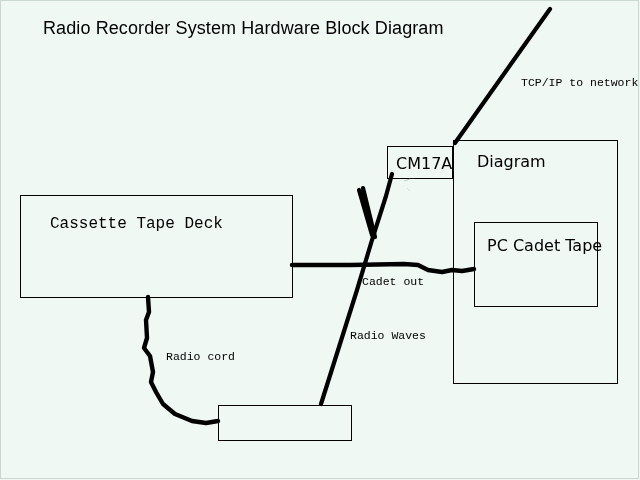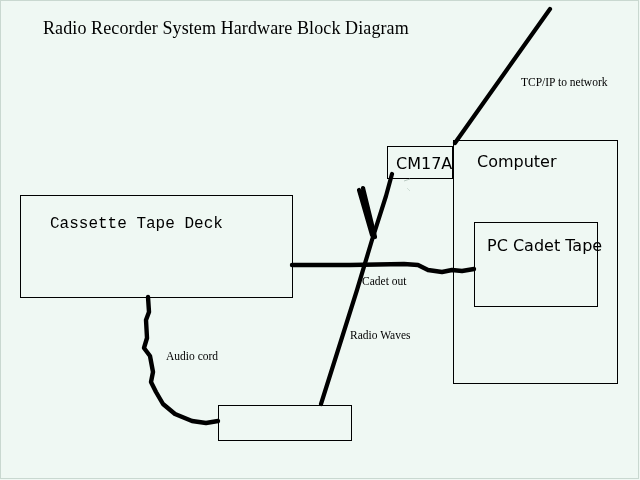--- a/index.html
+++ b/index.html
@@ -35,36 +35,36 @@
     position: absolute;
     left: 0;
     top: 0;
     width: 640px;
     height: 480px;
   }
   .diagram-title {
     position: absolute;
     left: 43px;
     top: 18px;
-    font-family: Liberation Serif, serif;
+    font-family: Liberation Sans, sans-serif;
     font-size: 18px;
     color: #000000;
     white-space: nowrap;
     letter-spacing: 0.1px;
   }
   .box-label {
     position: absolute;
     font-family: "DejaVu Sans", sans-serif;
     font-size: 16px;
     color: #000000;
     white-space: nowrap;
   }
   .edge-label {
     position: absolute;
-    font-family: Liberation Serif, serif;
+    font-family: Liberation Mono, monospace;
     font-size: 11.5px;
     color: #000000;
     white-space: nowrap;
   }
   .lbl-cassette   { left: 50px;  top: 215px; font-family: Liberation Mono, monospace; }
   .lbl-cm17a      { left: 396px; top: 154px; }
   .lbl-computer   { left: 477px; top: 152px; }
   .lbl-pccadet    { left: 487px; top: 236px; }
   .lbl-x10        { left: 231px; top: 417px; }
   .lbl-tcpip      { left: 521px; top: 76px;  }
@@ -105,26 +105,26 @@
              L 153 372 L 151 382 L 156 392 L 163 404 L 175 414 L 192 421
              L 206 423 L 218 421" fill="none" stroke="#000000" stroke-width="4.4" stroke-linecap="round" stroke-linejoin="round"></path>
   </svg>
 
   <div class="diagram-title">Radio Recorder System Hardware Block Diagram</div>
 
   <div class="box-label lbl-cassette">Cassette Tape Deck</div>
 
   <div class="box-label lbl-cm17a">CM17A</div>
 
-  <div class="box-label lbl-computer">Computer</div>
+  <div class="box-label lbl-computer">Diagram</div>
 
   <div class="box-label lbl-pccadet">PC Cadet Tape</div>
 
 
   <div class="edge-label lbl-tcpip">TCP/IP to network</div>
 
   <div class="edge-label lbl-audioout">Cadet out</div>
 
   <div class="edge-label lbl-radiowaves">Radio Waves</div>
 
-  <div class="edge-label lbl-powercord">Audio cord</div>
+  <div class="edge-label lbl-powercord">Radio cord</div>
 
 </div>
 
 </body></html>

